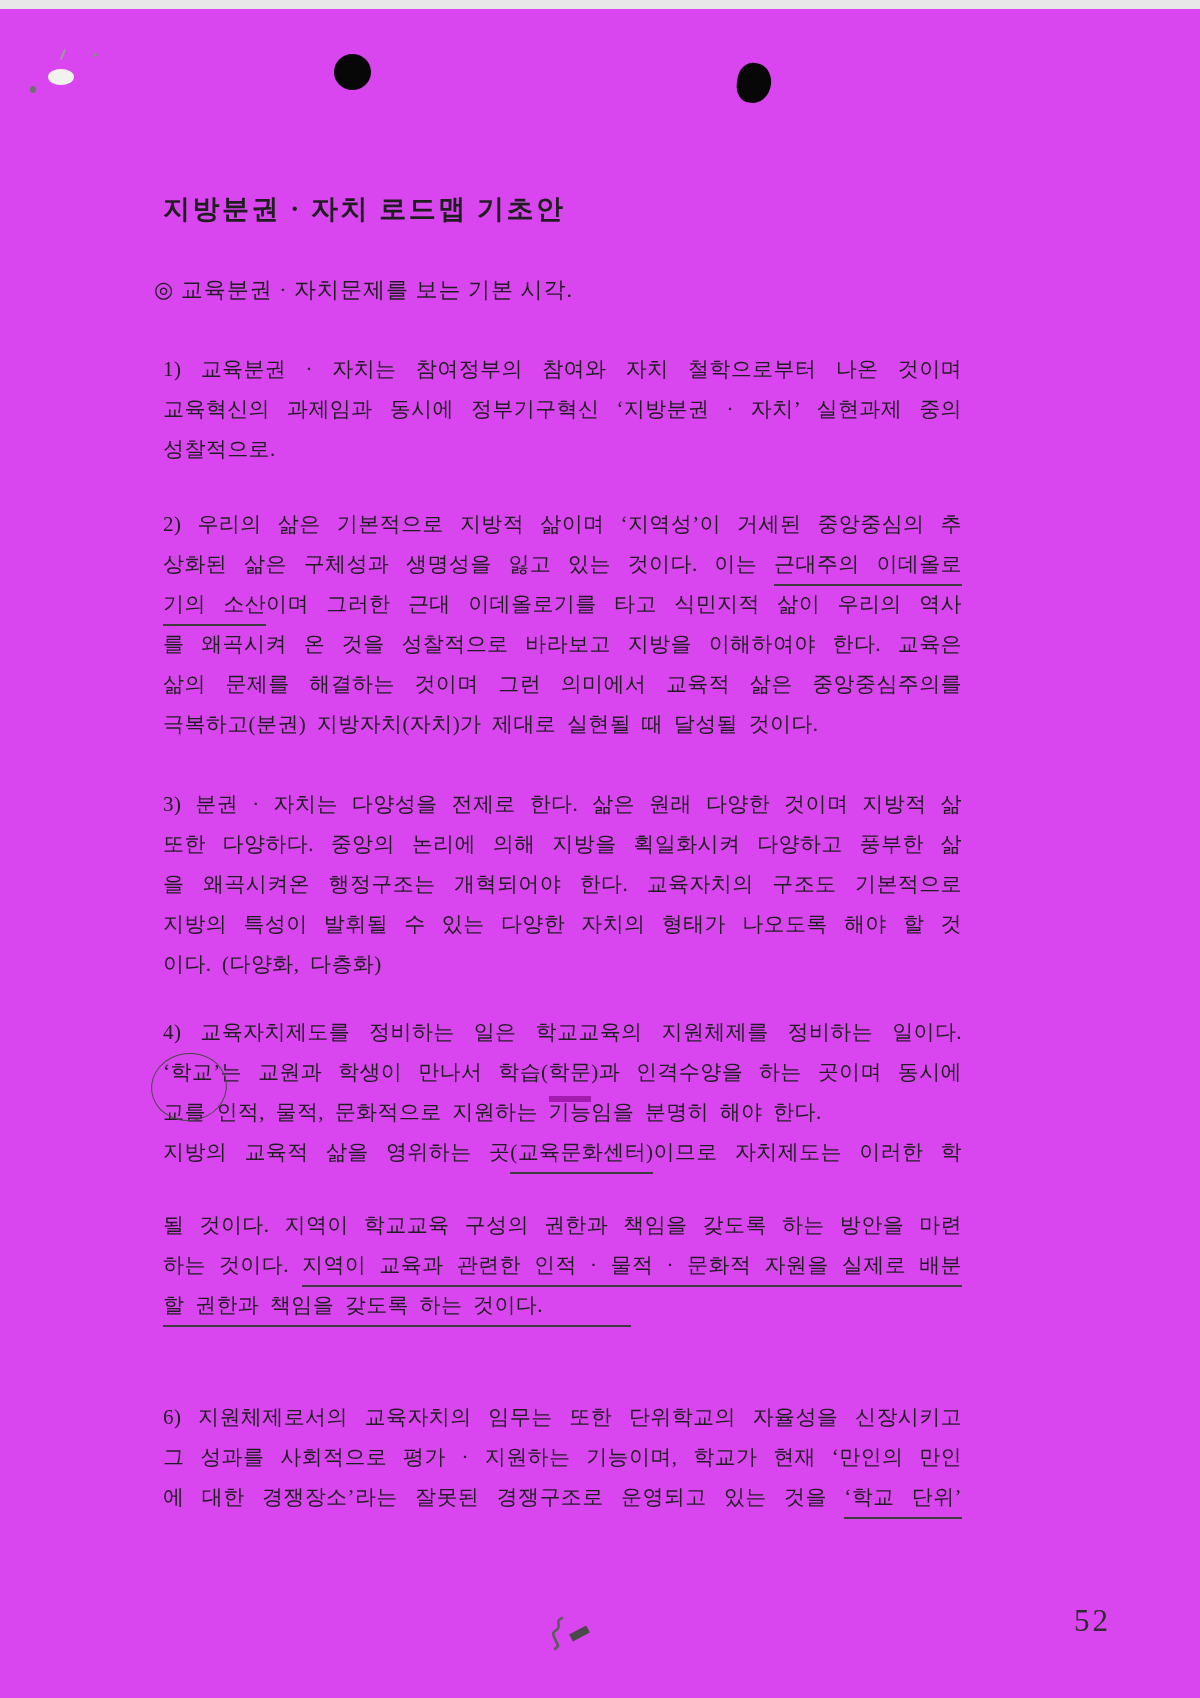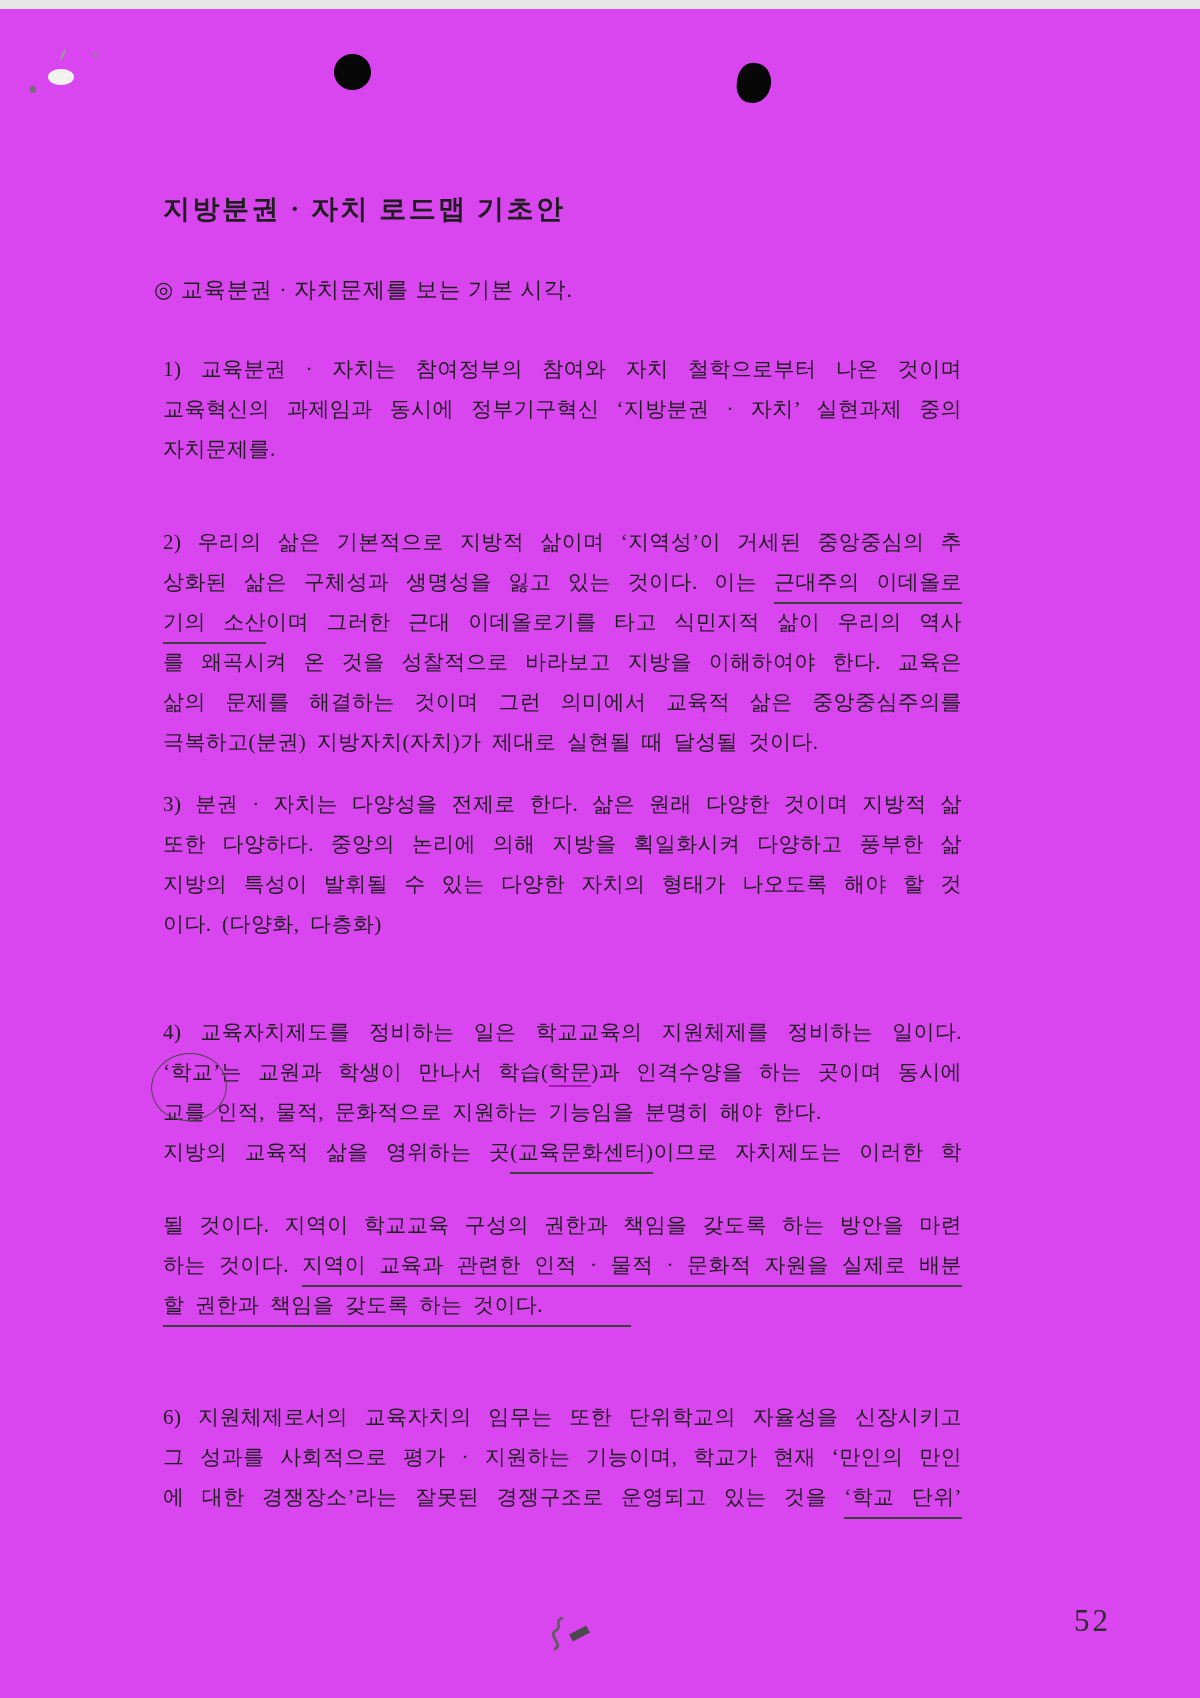--- a/index.html
+++ b/index.html
@@ -12,29 +12,29 @@
   .abs{position:absolute;}
   .t{
     left:163px;top:180px;width:800px;
     font-size:27px;font-weight:600;letter-spacing:2.5px;line-height:40px;
   }
   .h{
     left:154px;top:261px;width:800px;
     font-size:22px;letter-spacing:1px;line-height:40px;
   }
   .para{position:absolute;left:163px;width:799px;}
-  .p1{top:340px}.p2{top:513px}.p3{top:775px}
+  .p1{top:340px}.p2{top:495px}.p3{top:775px}
   .p4{top:1003px}.p5{top:1196px}.p6{top:1388px}
   .line{
     font-size:21px;line-height:40px;letter-spacing:0.4px;word-spacing:2px;
     text-align:justify;text-align-last:justify;white-space:nowrap;
   }
   .line.sh{text-align-last:left;word-spacing:5px;}
   .u{border-bottom:2.5px solid #3d3d3d;padding-bottom:8px;}
-  .u2{border-bottom:2px solid #a21caf;padding-bottom:1px;}
+  .u2{border-bottom:6px solid #a21caf;padding-bottom:12px;}
   .uo{padding-right:88px;}
   .circ{position:relative;}
   .circ::after{
     content:"";position:absolute;left:-12px;top:-7px;
     width:calc(100% + 16px);height:66px;
     border:1.6px solid #474747;border-radius:50%;
     transform:rotate(-7deg);pointer-events:none;
   }
   .dot{position:absolute;background:#070707;border-radius:50%;}
   .dotL{left:334px;top:45px;width:37px;height:36px;}
@@ -61,35 +61,36 @@
   <div class="pm pm1"></div>
   <div class="pm pm2"></div>
   <div class="pm pm3"></div>
 
   <div class="abs t">지방분권 · 자치 로드맵 기초안</div>
   <div class="abs h">◎ 교육분권 · 자치문제를 보는 기본 시각.</div>
 
   <div class="para p1">
     <div class="line"><span>1) 교육분권 · 자치는 참여정부의 참여와 자치 철학으로부터 나온 것이며</span></div>
     <div class="line"><span>교육혁신의 과제임과 동시에 정부기구혁신 ‘지방분권 · 자치’ 실현과제 중의</span></div>
-    <div class="line sh"><span>자치문제를.</span></div>
+    <div class="line sh"><span>성찰적으로.</span></div>
   </div>
 
   <div class="para p2">
     <div class="line"><span>2) 우리의 삶은 기본적으로 지방적 삶이며 ‘지역성’이 거세된 중앙중심의 추</span></div>
     <div class="line"><span>상화된 삶은 구체성과 생명성을 잃고 있는 것이다. 이는 </span><span class="u">근대주의 이데올로</span></div>
     <div class="line"><span class="u">기의 소산</span><span>이며 그러한 근대 이데올로기를 타고 식민지적 삶이 우리의 역사</span></div>
     <div class="line"><span>를 왜곡시켜 온 것을 성찰적으로 바라보고 지방을 이해하여야 한다. 교육은</span></div>
     <div class="line"><span>삶의 문제를 해결하는 것이며 그런 의미에서 교육적 삶은 중앙중심주의를</span></div>
     <div class="line sh"><span>극복하고(분권) 지방자치(자치)가 제대로 실현될 때 달성될 것이다.</span></div>
   </div>
 
   <div class="para p3">
     <div class="line"><span>3) 분권 · 자치는 다양성을 전제로 한다. 삶은 원래 다양한 것이며 지방적 삶</span></div>
     <div class="line"><span>또한 다양하다. 중앙의 논리에 의해 지방을 획일화시켜 다양하고 풍부한 삶</span></div>
+    <div class="line"><span>을 왜곡시켜온 행정구조는 개혁되어야 한다. 교육자치의 구조도 기본적으로</span></div>
     <div class="line"><span>지방의 특성이 발휘될 수 있는 다양한 자치의 형태가 나오도록 해야 할 것</span></div>
     <div class="line sh"><span>이다. (다양화, 다층화)</span></div>
   </div>
 
   <div class="para p4">
     <div class="line"><span>4) 교육자치제도를 정비하는 일은 학교교육의 지원체제를 정비하는 일이다.</span></div>
     <div class="line"><span class="circ">‘학교’</span><span>는 교원과 학생이 만나서 학습(</span><span class="u2">학문</span><span>)과 인격수양을 하는 곳이며 동시에</span></div>
     <div class="line sh"><span>교를 인적, 물적, 문화적으로 지원하는 기능임을 분명히 해야 한다.</span></div>
     <div class="line"><span>지방의 교육적 삶을 영위하는 곳</span><span class="u">(교육문화센터)</span><span>이므로 자치제도는 이러한 학</span></div>
   </div>

